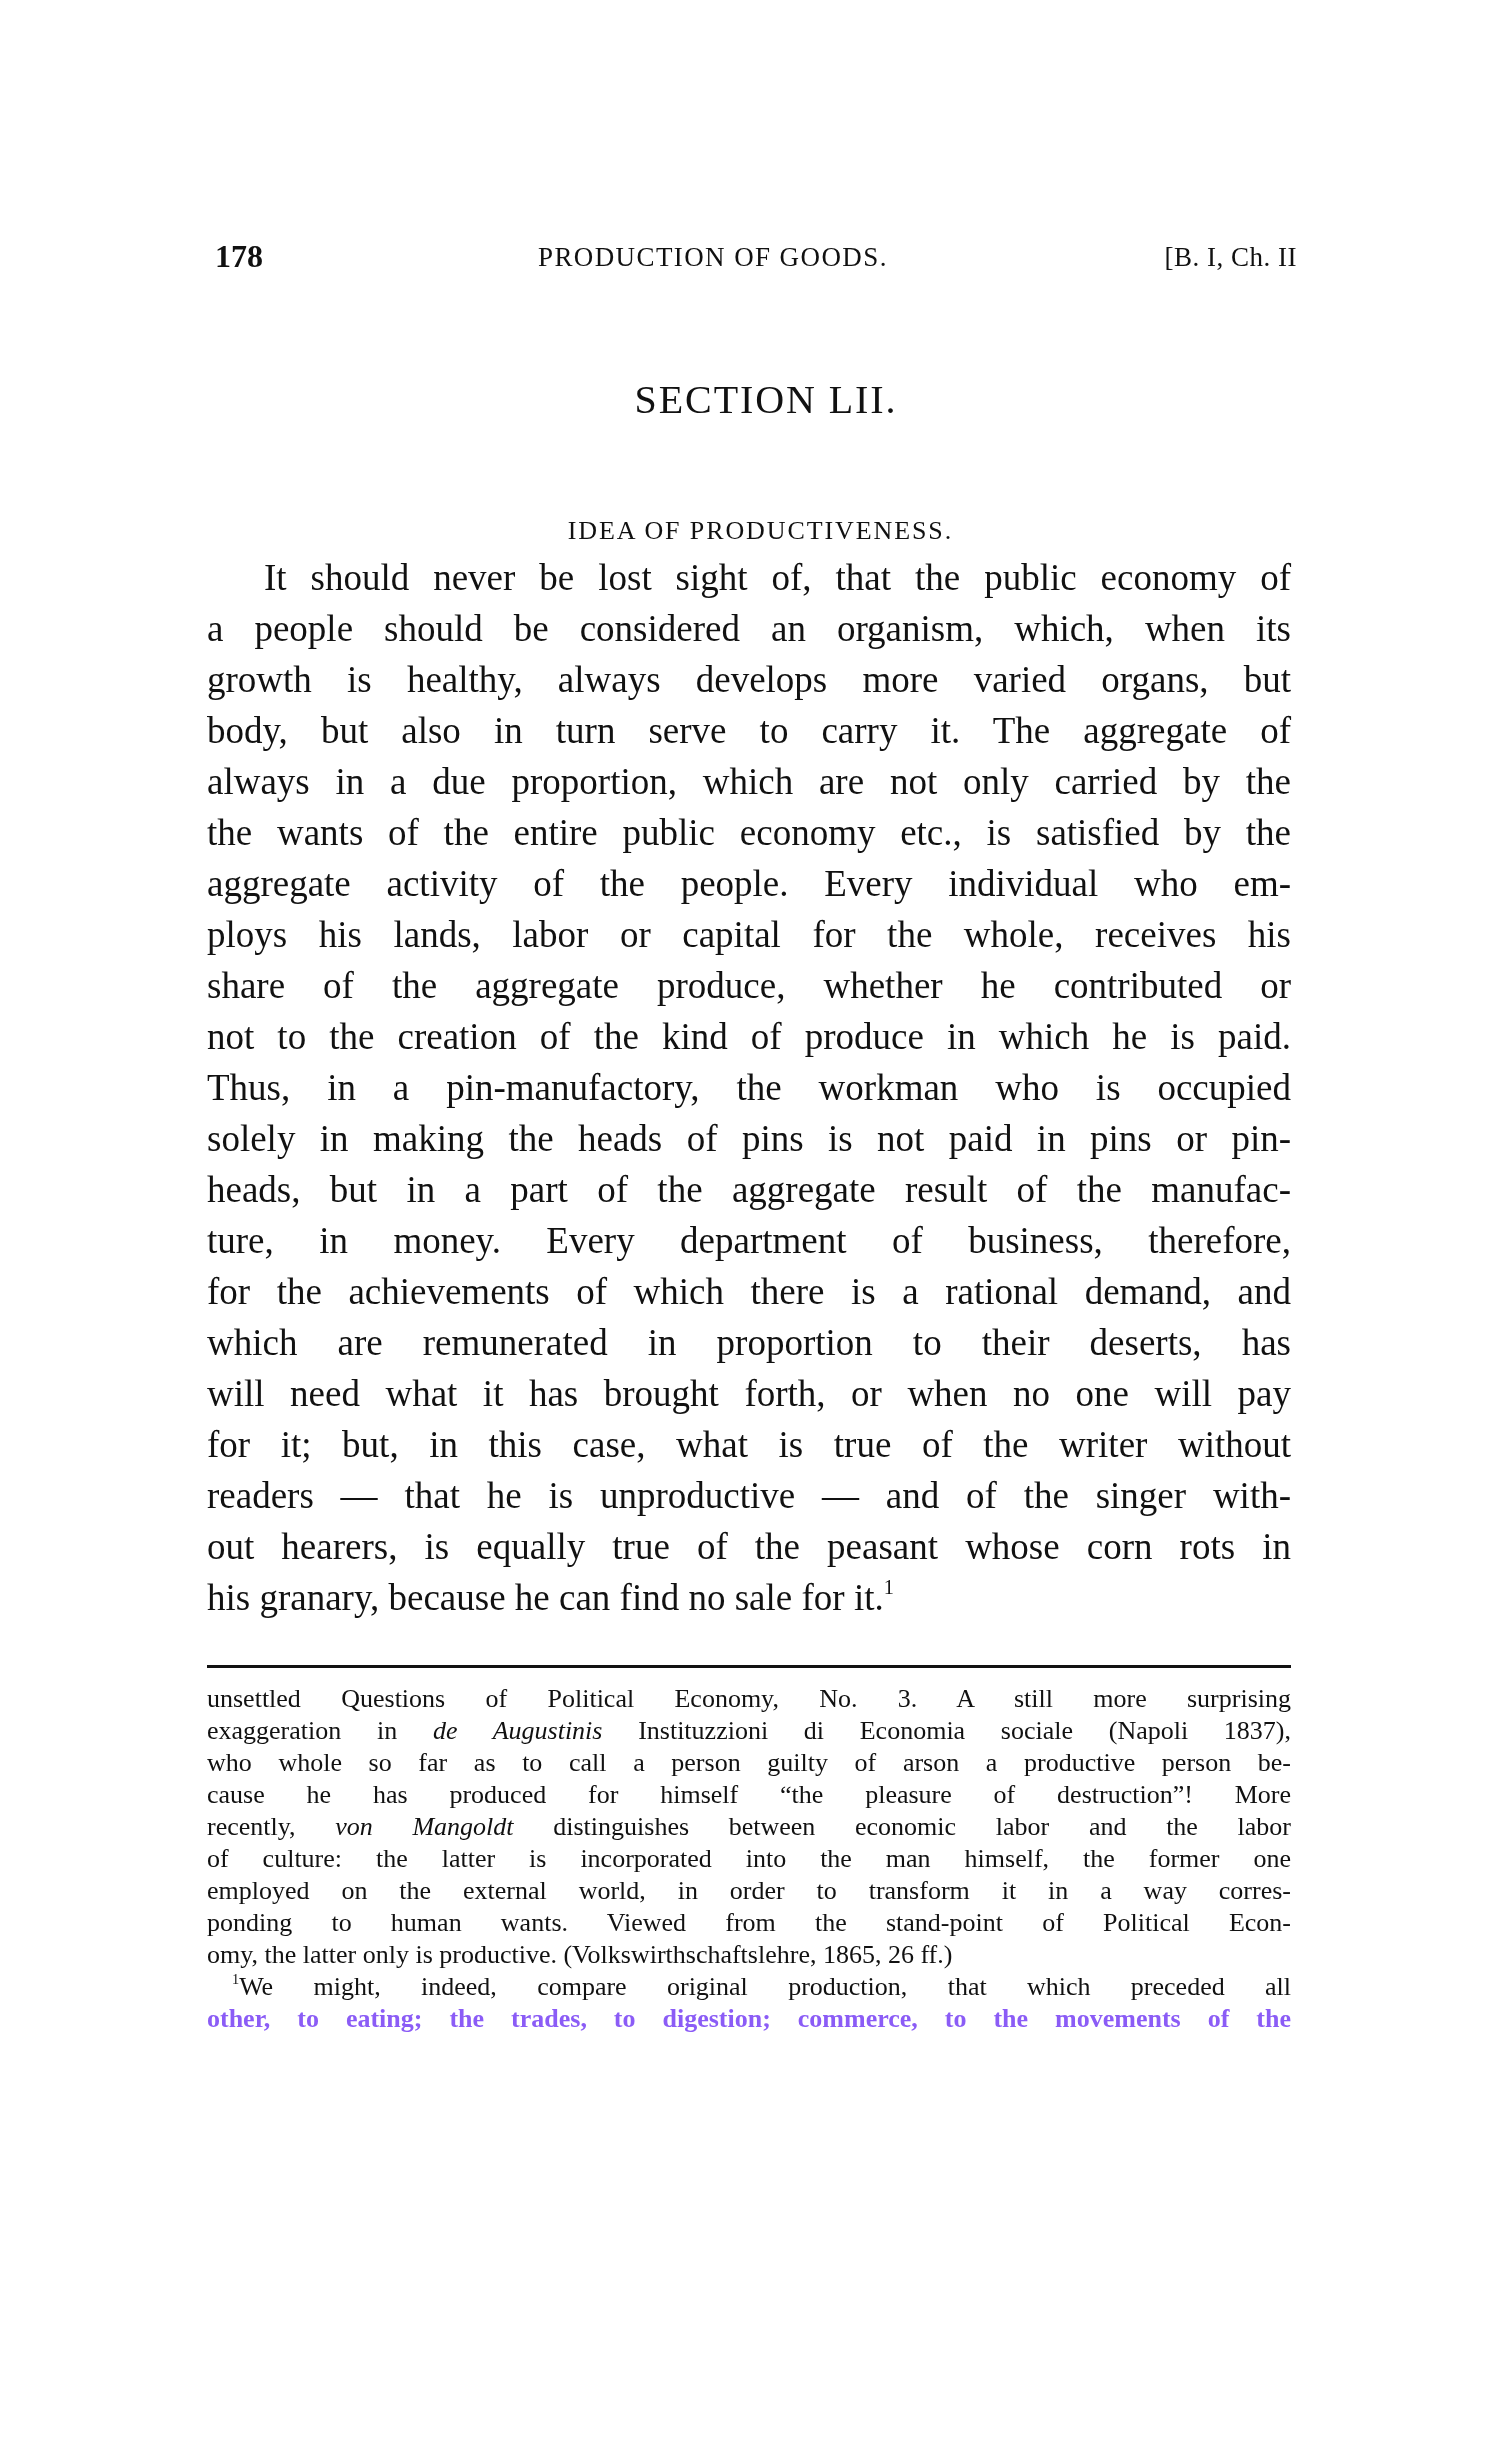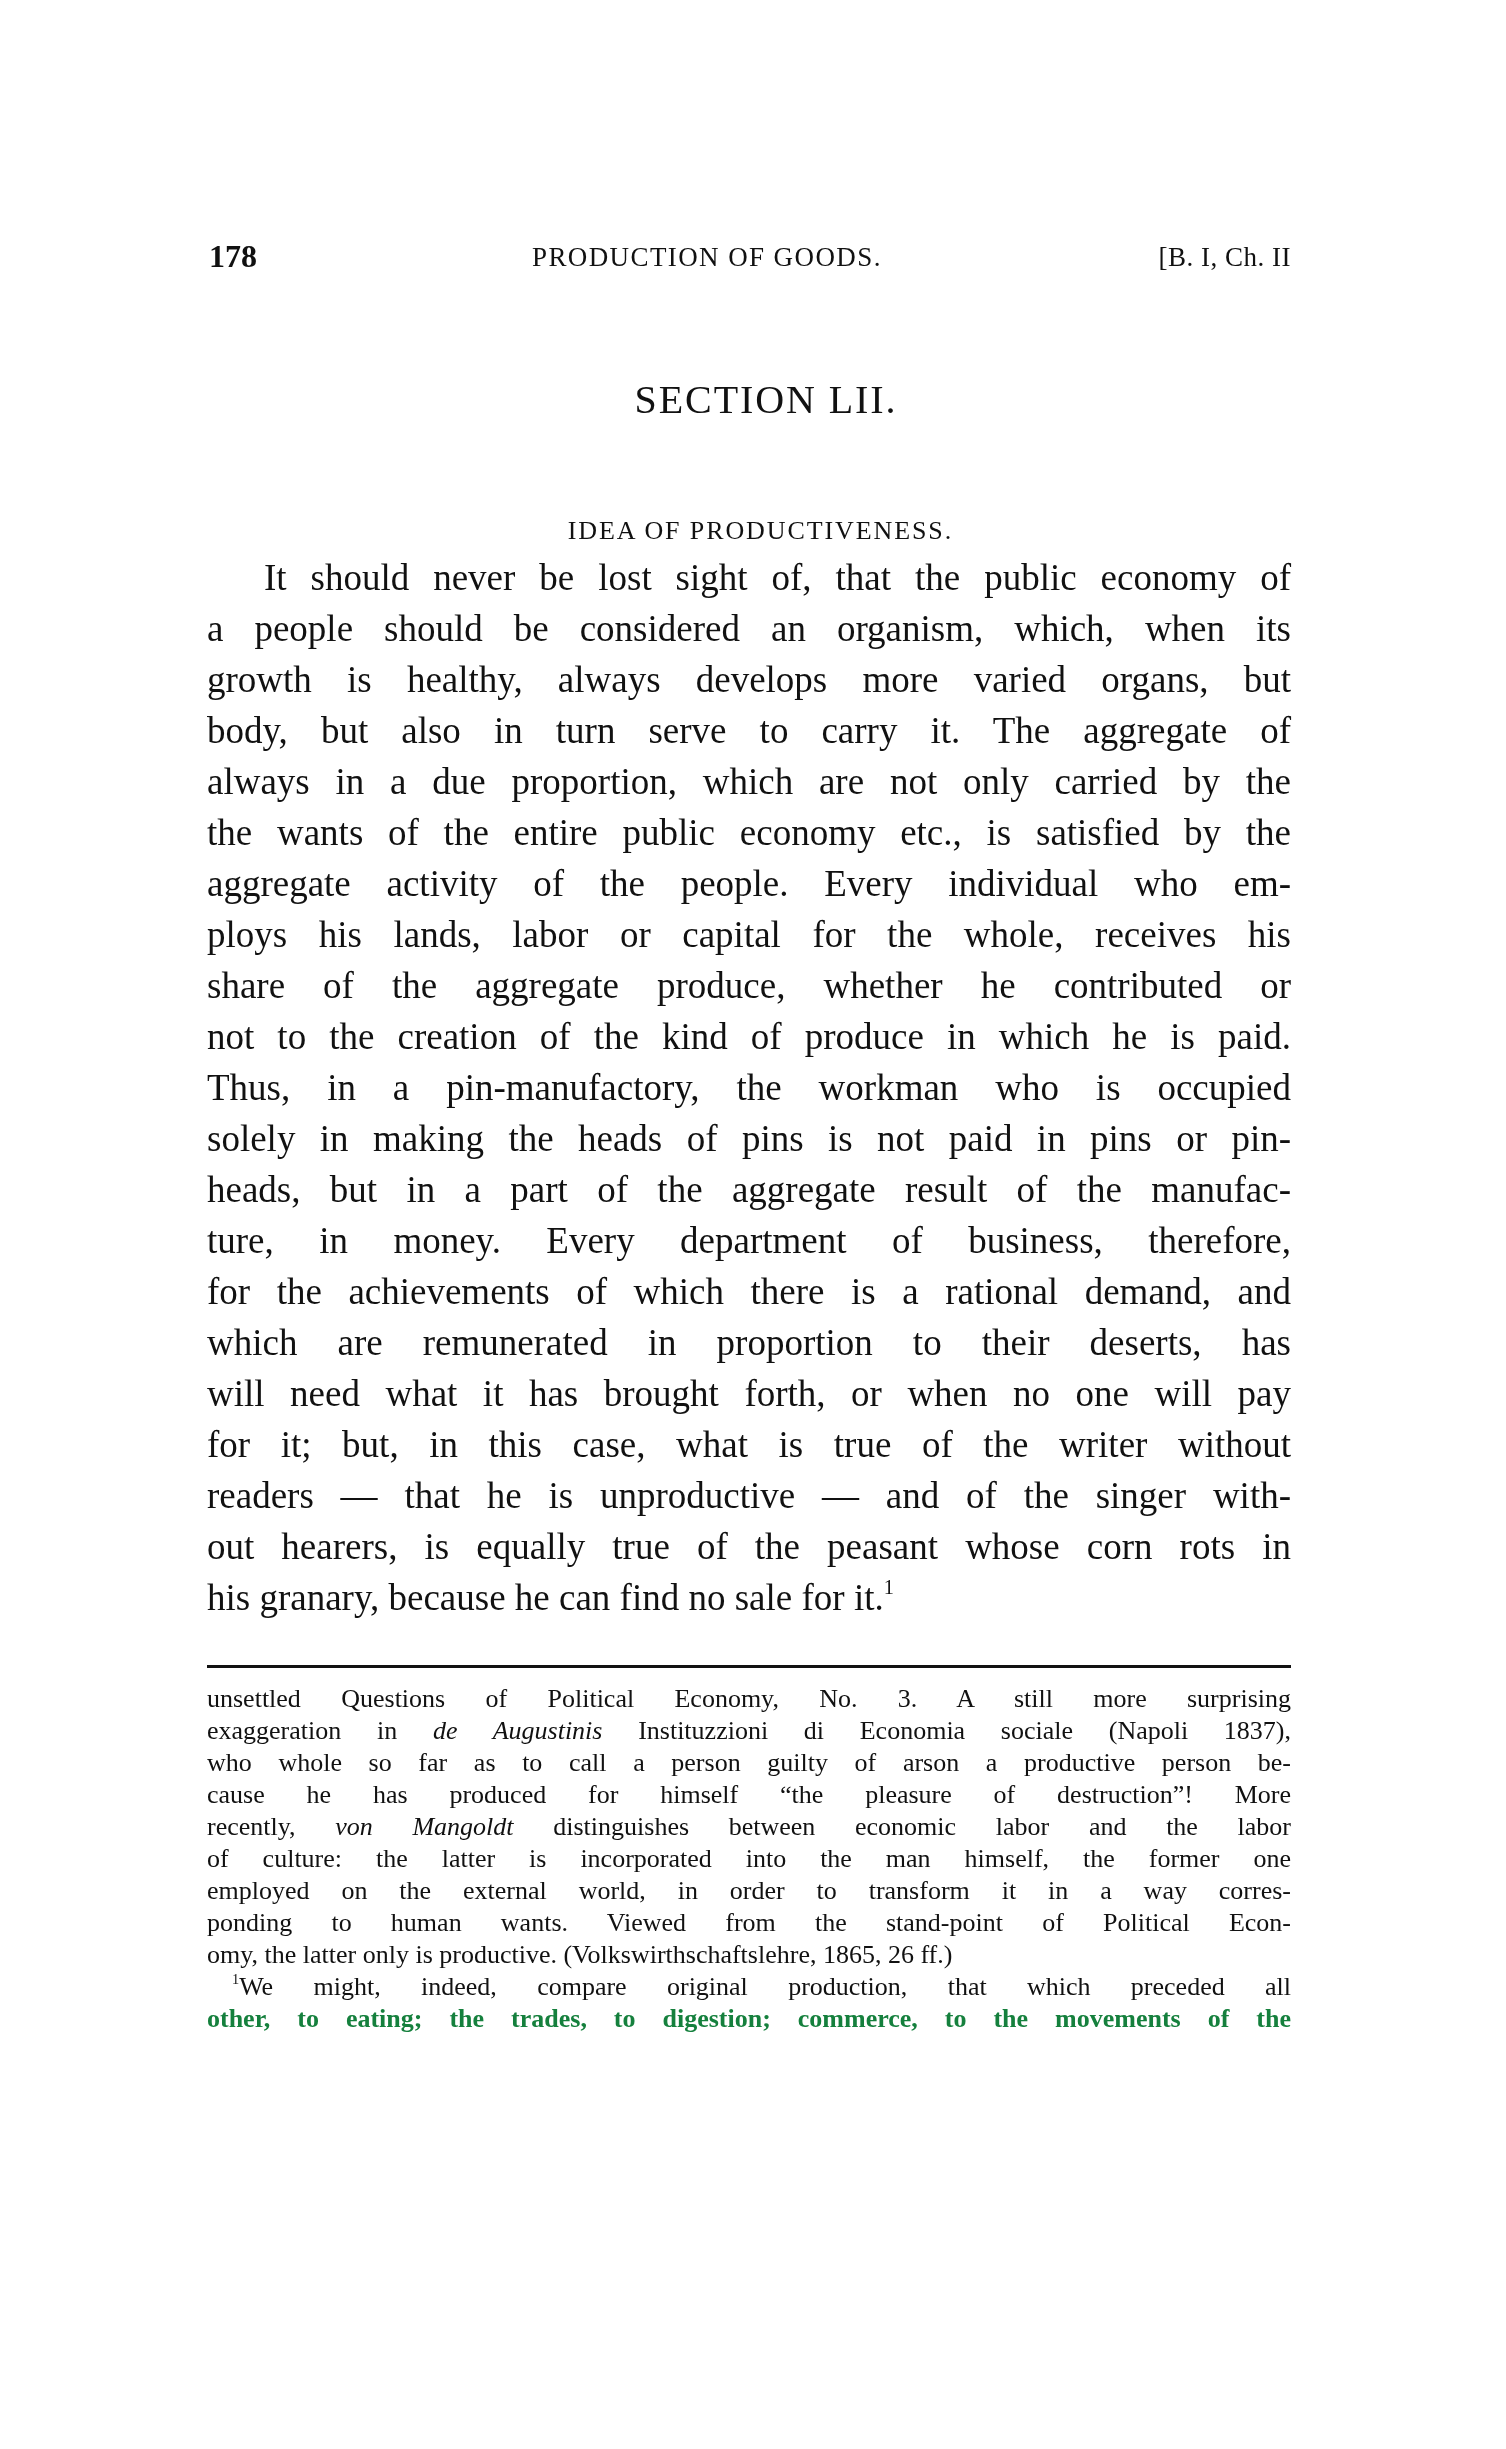--- a/index.html
+++ b/index.html
@@ -18,21 +18,21 @@
     .page {
       position: absolute;
       left: 207px;
       top: 0;
       width: 1084px;
     }
     
     .running-header {
       position: absolute;
       top: 238px;
-      left: 0;
+      left: 6px;
       width: 1084px;
       height: 38px;
       font-family: "Liberation Serif", "DejaVu Serif", serif;
     }
     .page-number {
       position: absolute;
       left: 1.9px;
       top: 0;
       font-size: 32px;
       font-weight: bold;
@@ -128,21 +128,21 @@
       text-align: justify;
       text-align-last: justify;
       height: 32px;
       white-space: normal;
     }
     .fn-line.last {
       text-align-last: left;
     }
     .fn-line.bold-ish {
       font-weight: bold;
-      color: #15803d;
+      color: #8b5cf6;
     }
     .fn-line .it {
       font-style: italic;
     }
   </style>
 </head>
 <body>
 
 <div class="page">
 

